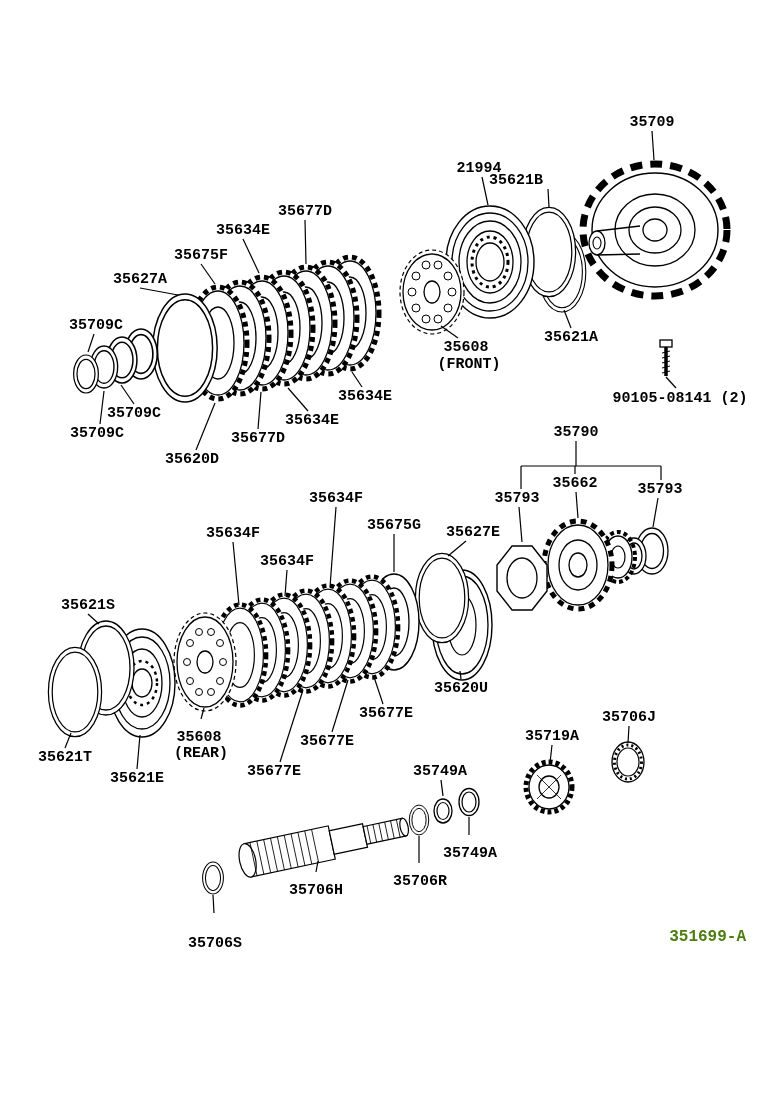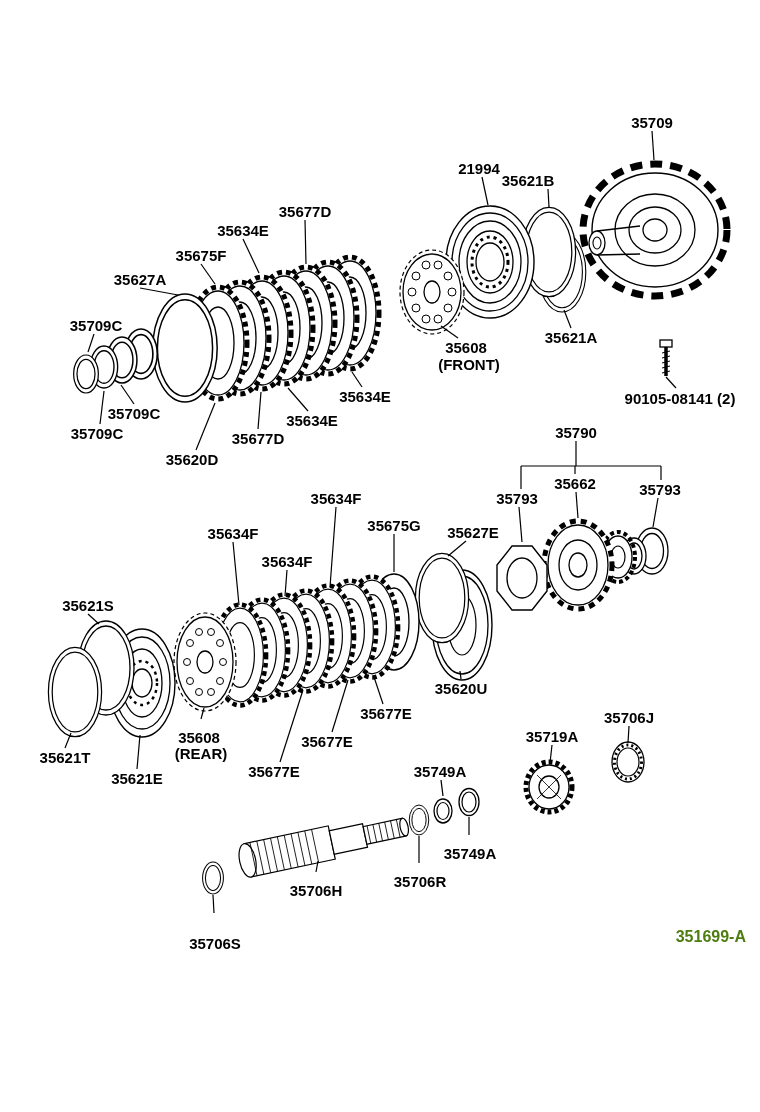--- a/index.html
+++ b/index.html
@@ -1,18 +1,18 @@
 <!DOCTYPE html>
 <html><head>
 <meta charset="utf-8">
 <style>
   html,body{margin:0;padding:0;background:#fff;}
   .canvas{
     position:relative;width:760px;height:960px;background:#ffffff;
-    font-family:Liberation Sans, sans-serif;overflow:hidden;
+    font-family:Liberation Mono, monospace;overflow:hidden;
   }
   .canvas svg{position:absolute;left:0;top:0;}
   #labels{position:absolute;left:0;top:0;width:100%;height:100%;pointer-events:none;}
   .part-label{
     position:absolute;transform:translate(-50%,-50%);
     font-weight:bold;font-size:15px;color:#000;white-space:nowrap;
     letter-spacing:0px;
   }
   .footer-code{
     position:absolute;right:14px;bottom:14px;
@@ -284,21 +284,21 @@
     <line x1="469" y1="835" x2="469" y2="817"></line>
     <line x1="316" y1="872" x2="318" y2="861"></line>
     <line x1="419" y1="863" x2="419" y2="836"></line>
     <line x1="214" y1="913" x2="213" y2="895"></line>
   </g>
 </svg>
 
 <div id="labels">
       <div class="part-label" style="left: 652px; top: 122px;">35709</div>
       <div class="part-label" style="left: 479px; top: 168px;">21994</div>
-      <div class="part-label" style="left: 528px; top: 180px;">35621B</div>
+      <div class="part-label" style="left: 516px; top: 180px;">35621B</div>
       <div class="part-label" style="left: 305px; top: 211px;">35677D</div>
       <div class="part-label" style="left: 243px; top: 230px;">35634E</div>
       <div class="part-label" style="left: 201px; top: 255px;">35675F</div>
       <div class="part-label" style="left: 140px; top: 279px;">35627A</div>
       <div class="part-label" style="left: 96px; top: 325px;">35709C</div>
       <div class="part-label" style="left: 466px; top: 347px;">35608</div>
       <div class="part-label" style="left: 469px; top: 364px;">(FRONT)</div>
       <div class="part-label" style="left: 571px; top: 337px;">35621A</div>
       <div class="part-label" style="left: 680px; top: 398px;">90105-08141 (2)</div>
       <div class="part-label" style="left: 134px; top: 413px;">35709C</div>

